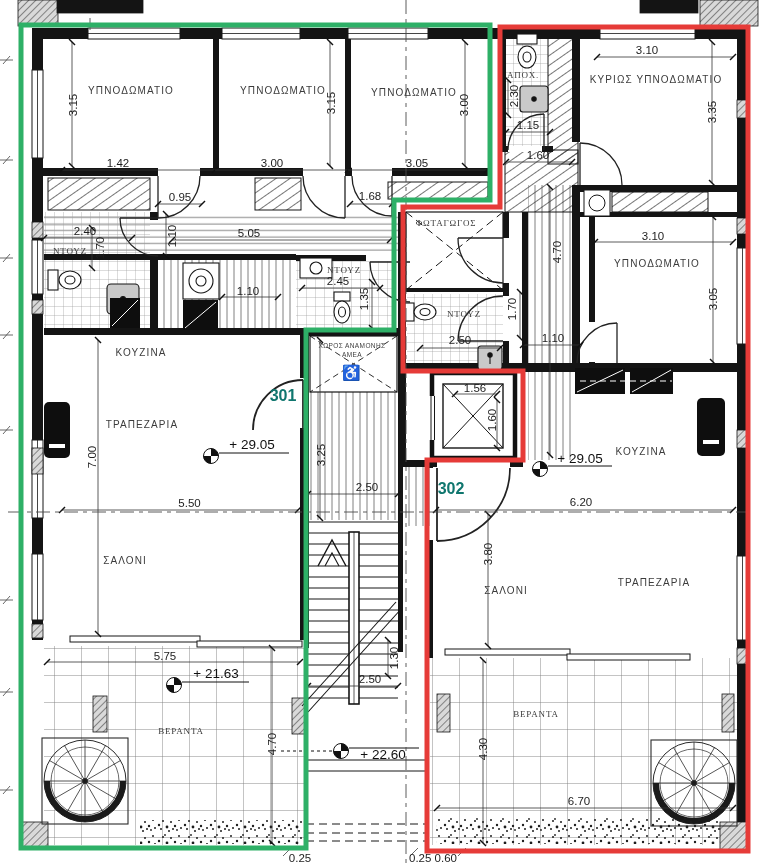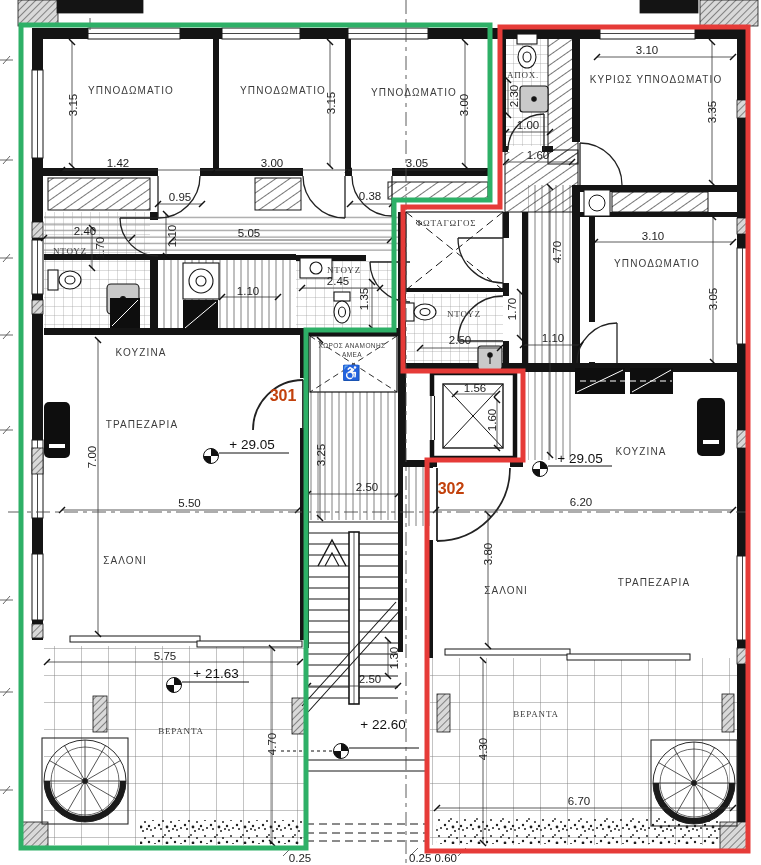--- a/index.html
+++ b/index.html
@@ -7,21 +7,21 @@
         font-family:"Liberation Sans",sans-serif;}
   #plan svg{position:absolute;left:0;top:0;}
   #labels-layer{position:absolute;left:0;top:0;width:761px;height:865px;}
   .lbl{position:absolute;transform:translate(-50%,-50%);white-space:nowrap;color:#2e2e2e;}
   .lbl.rot{transform:translate(-50%,-50%) rotate(-90deg);}
   .room {font-size:10px;letter-spacing:1.1px;color:#3c3c3c;}
   .small{font-size:9px;letter-spacing:.8px;color:#3c3c3c;font-family:Liberation Serif, serif;}
   .tiny {font-size:6.5px;letter-spacing:.4px;color:#3c3c3c;}
   .dim  {font-size:11.5px;color:#1d1d1d;}
   .level{font-size:13.5px;color:#101010;}
-  .unit {font-size:16px;font-weight:bold;color:#c2410c;}
+  .unit {font-size:16px;font-weight:bold;color:#0f766e;}
   .icon {font-size:15px;color:#222;}
 </style>
 </head>
 <body>
 
 <div id="plan">
 <svg width="761" height="865" viewBox="0 0 761 865">
   <defs>
     <pattern id="tS" width="9" height="9" patternUnits="userSpaceOnUse">
       <path d="M9 0H0V9" fill="none" stroke="#9a9a9a" stroke-width="0.7"></path>
@@ -486,39 +486,39 @@
       <div class="lbl small" style="left: 464px; top: 314px;">ΝΤΟΥΖ</div>
       <div class="lbl small" style="left: 523px; top: 75px;">ΑΠΟΧ.</div>
       <div class="lbl small" style="left: 446px; top: 223px;">ΦΩΤΑΓΩΓΟΣ</div>
       <div class="lbl tiny" style="left: 352px; top: 345px;">ΧΩΡΟΣ ΑΝΑΜΟΝΗΣ</div>
       <div class="lbl tiny" style="left: 352px; top: 354px;">ΑΜΕΑ</div>
       <div class="lbl unit" style="left: 283px; top: 396px;">301</div>
       <div class="lbl unit" style="left: 451px; top: 489px;">302</div>
       <div class="lbl level" style="left: 252px; top: 444px;">+  29.05</div>
       <div class="lbl level" style="left: 580px; top: 458px;">+  29.05</div>
       <div class="lbl level" style="left: 216px; top: 673px;">+  21.63</div>
-      <div class="lbl level" style="left: 383px; top: 724px;">+  22.60</div>
+      <div class="lbl level" style="left: 383px; top: 754px;">+  22.60</div>
       <div class="lbl dim" style="left: 118px; top: 163px;">1.42</div>
       <div class="lbl dim" style="left: 272px; top: 163px;">3.00</div>
       <div class="lbl dim" style="left: 417px; top: 163px;">3.05</div>
       <div class="lbl dim" style="left: 180px; top: 197px;">0.95</div>
-      <div class="lbl dim" style="left: 370px; top: 196px;">0.38</div>
+      <div class="lbl dim" style="left: 370px; top: 196px;">1.68</div>
       <div class="lbl dim" style="left: 85px; top: 231px;">2.40</div>
       <div class="lbl dim" style="left: 249px; top: 233px; text-align: center;">5.05</div>
       <div class="lbl dim rot" style="left: 172px; top: 236px;">1.10</div>
       <div class="lbl dim rot" style="left: 100px; top: 248px;">1.70</div>
       <div class="lbl dim" style="left: 338px; top: 281px;">2.45</div>
       <div class="lbl dim rot" style="left: 364px; top: 299px;">1.35</div>
       <div class="lbl dim" style="left: 248px; top: 291px;">1.10</div>
       <div class="lbl dim rot" style="left: 73px; top: 105px;">3.15</div>
       <div class="lbl dim rot" style="left: 331px; top: 103px;">3.15</div>
       <div class="lbl dim rot" style="left: 464px; top: 105px;">3.00</div>
       <div class="lbl dim" style="left: 647px; top: 50px;">3.10</div>
       <div class="lbl dim rot" style="left: 514px; top: 96px;">2.30</div>
-      <div class="lbl dim" style="left: 528px; top: 125px;">1.00</div>
+      <div class="lbl dim" style="left: 528px; top: 125px;">1.15</div>
       <div class="lbl dim" style="left: 538px; top: 155px;">1.60</div>
       <div class="lbl dim rot" style="left: 712px; top: 112px;">3.35</div>
       <div class="lbl dim" style="left: 653px; top: 236px;">3.10</div>
       <div class="lbl dim rot" style="left: 713px; top: 299px;">3.05</div>
       <div class="lbl dim rot" style="left: 557px; top: 252px;">4.70</div>
       <div class="lbl dim rot" style="left: 512px; top: 309px;">1.70</div>
       <div class="lbl dim" style="left: 460px; top: 340px;">2.50</div>
       <div class="lbl dim" style="left: 553px; top: 338px;">1.10</div>
       <div class="lbl dim" style="left: 475px; top: 388px;">1.56</div>
       <div class="lbl dim rot" style="left: 492px; top: 420px;">1.60</div>

